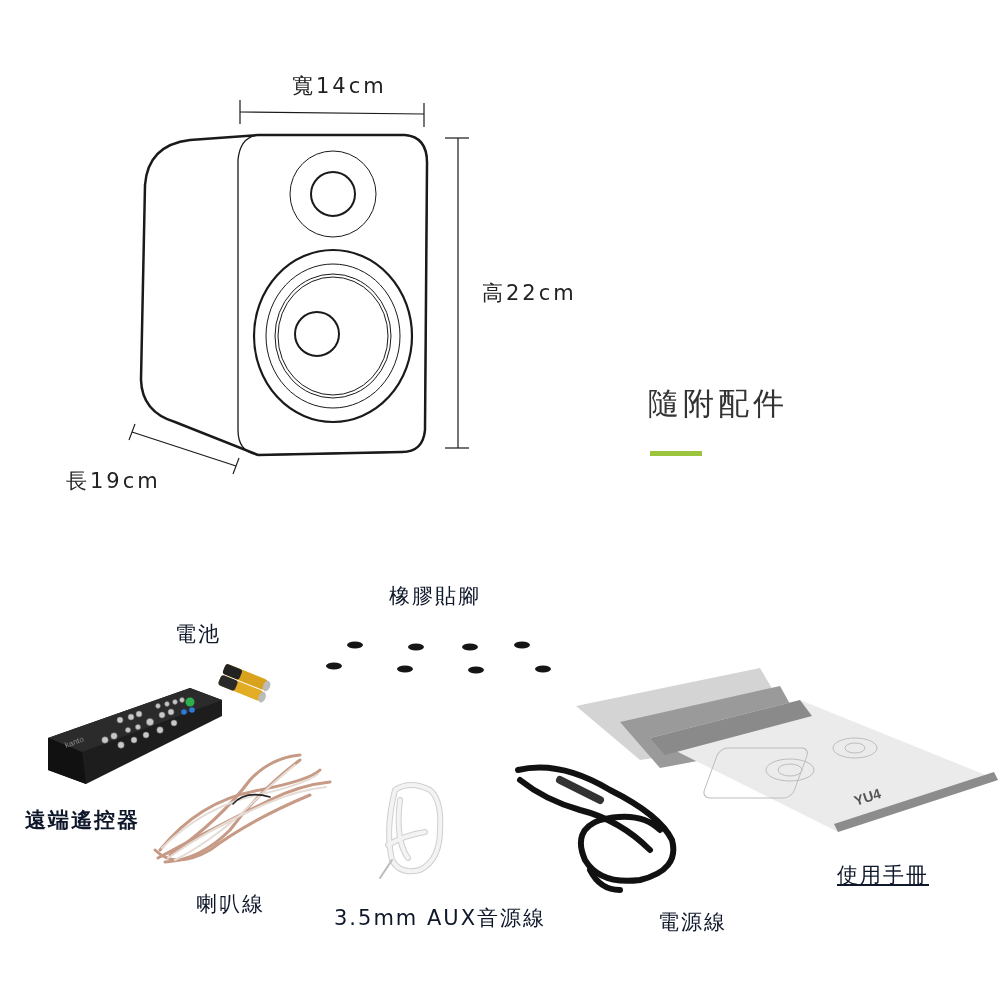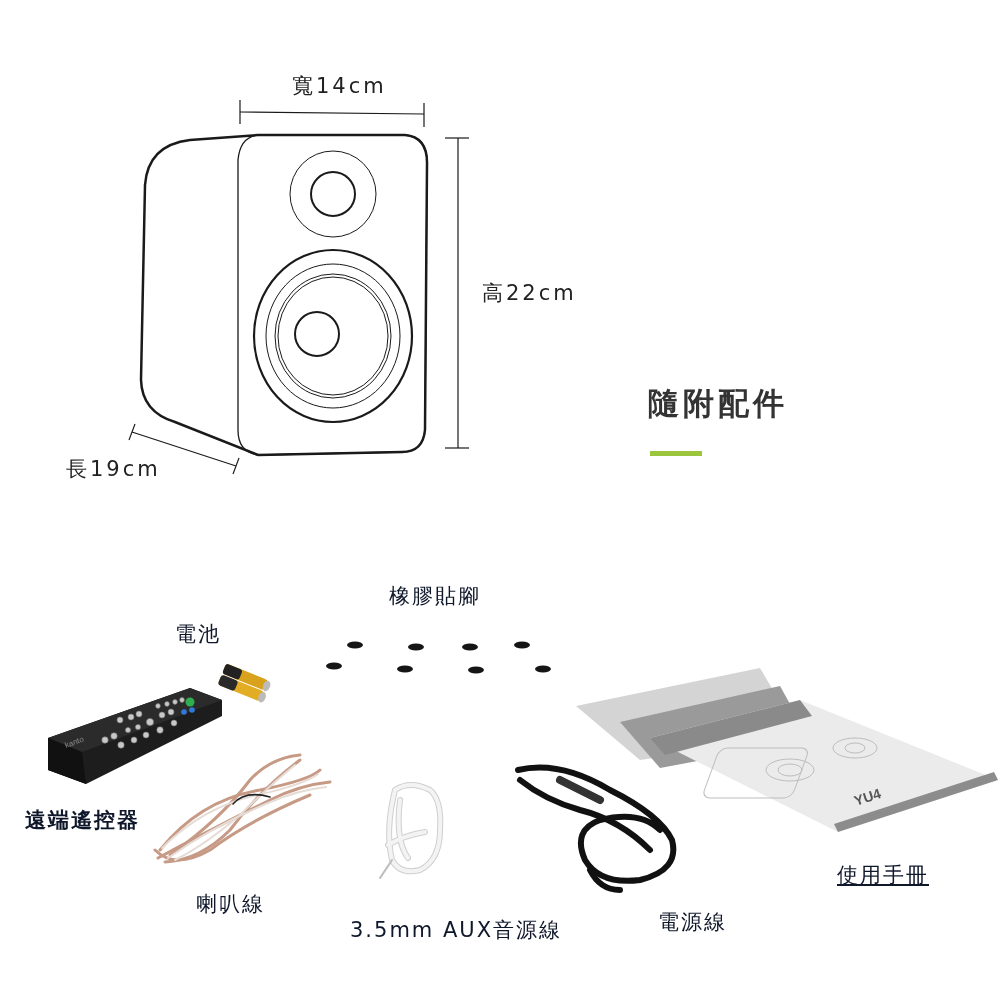--- a/index.html
+++ b/index.html
@@ -1,20 +1,20 @@
 <!DOCTYPE html>
 <html><head>
 <meta charset="utf-8">
 <style>
   html, body { margin: 0; padding: 0; background: #ffffff; }
   body { width: 1000px; height: 1000px; position: relative; overflow: hidden;
          font-family: "DejaVu Sans", "Liberation Sans", sans-serif; color: #222; }
   .abs { position: absolute; }
   .dim-label { font-size: 21px; letter-spacing: 3px; color: #222; white-space: nowrap; }
-  .section-title { font-size: 31px; letter-spacing: 4px; color: #333; font-weight: 700; white-space: nowrap; }
+  .section-title { font-size: 31px; letter-spacing: 4px; color: #333; font-weight: 400; white-space: nowrap; }
   .accent-bar { height: 5px; }
   .item-label { font-size: 21px; letter-spacing: 2px; color: #0f172a; white-space: nowrap; }
   svg { position: absolute; left: 0; top: 0; }
 </style>
 </head>
 <body>
 
 <svg width="1000" height="1000">
   <g fill="none" stroke="#1a1a1a">
 
@@ -152,24 +152,24 @@
       <ellipse cx="790" cy="770" rx="12" ry="6"></ellipse>
       <ellipse cx="855" cy="748" rx="22" ry="10"></ellipse>
       <ellipse cx="855" cy="748" rx="10" ry="5"></ellipse>
     </g>
     <text x="856" y="806" font-size="14" font-weight="bold" fill="#555" transform="rotate(-18 856 806)" font-family="Liberation Sans, sans-serif">YU4</text>
   </g>
 </svg>
 
 <div class="abs dim-label" style="left:292px; top:72px;">寬14cm</div>
 <div class="abs dim-label" style="left:482px; top:279px;">高22cm</div>
-<div class="abs dim-label" style="left:66px; top:455px;">長19cm</div>
+<div class="abs dim-label" style="left:66px; top:467px;">長19cm</div>
 
 <div class="abs section-title" style="left:648px; top:383px;">隨附配件</div>
 <div class="abs accent-bar" style="left:650px; top:451px; width:52px; background:#9bc53d;"></div>
 
 <div class="abs item-label" style="left:175px; top:620px;">電池</div>
 <div class="abs item-label" style="left:389px; top:582px;">橡膠貼腳</div>
 <div class="abs item-label" style="left:25px; top:806px;font-weight:bold;">遠端遙控器</div>
 <div class="abs item-label" style="left:196px; top:890px;">喇叭線</div>
-<div class="abs item-label" style="left:350px; top:904px;margin-top:12px;">3.5mm AUX音源線</div>
+<div class="abs item-label" style="left:334px; top:904px;">3.5mm AUX音源線</div>
 <div class="abs item-label" style="left:658px; top:908px;">電源線</div>
 <div class="abs item-label" style="left:837px; top:861px;text-decoration:underline;">使用手冊</div>
 
 </body></html>

